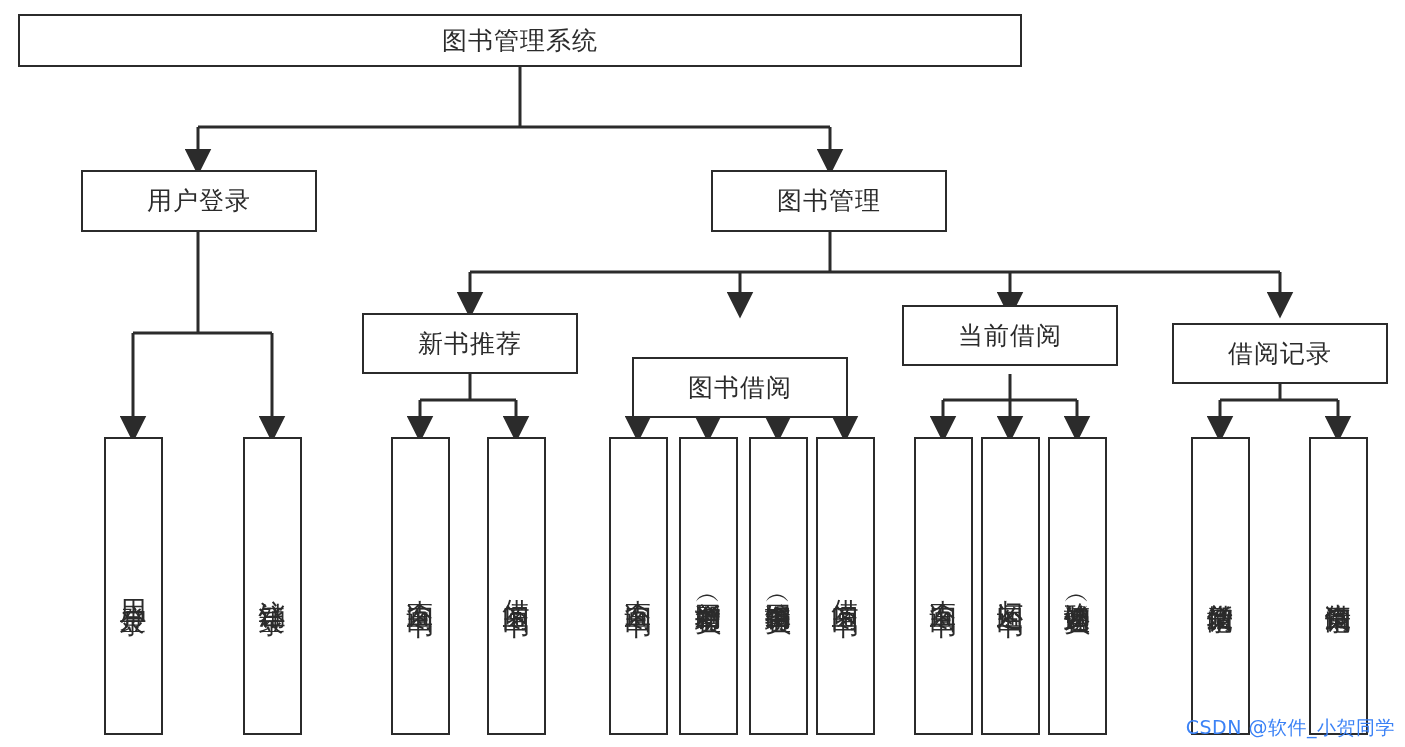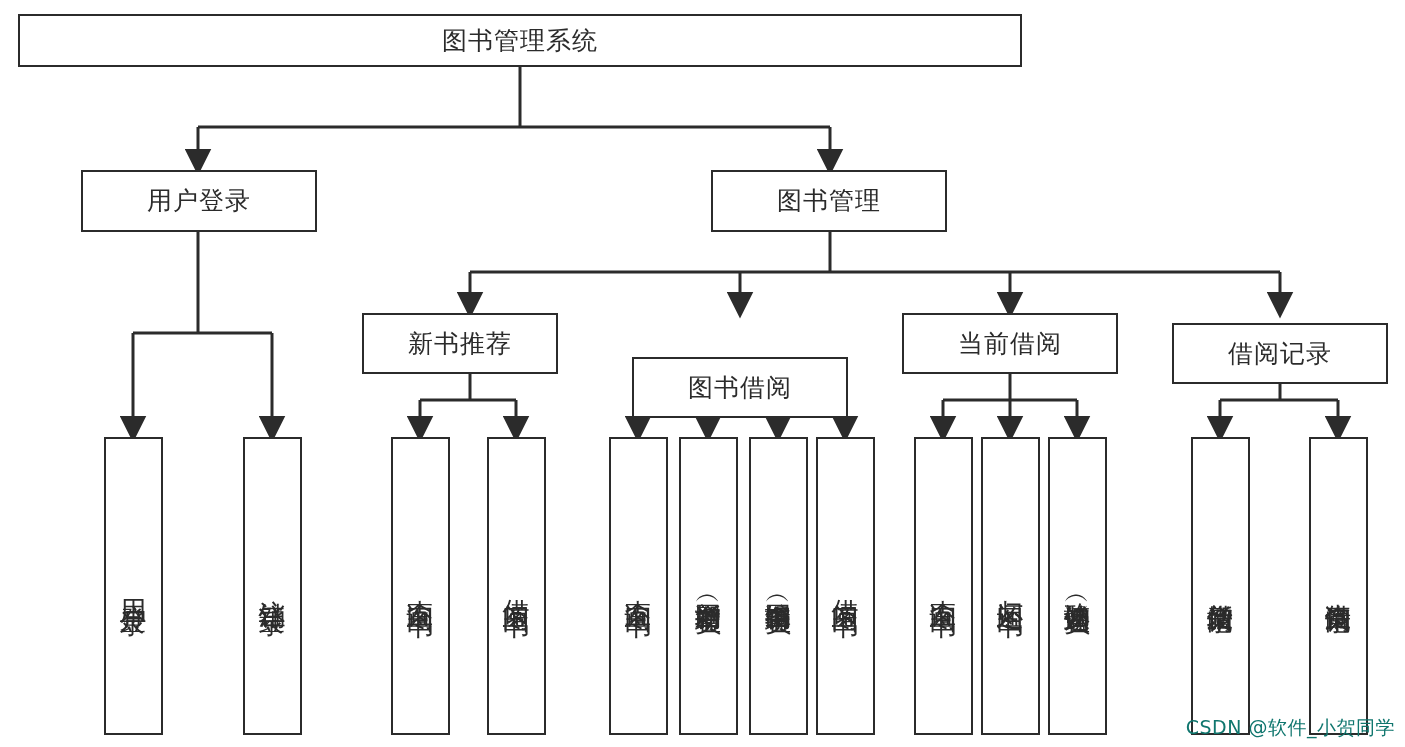--- a/index.html
+++ b/index.html
@@ -65,21 +65,21 @@
   }
   .node.vert.tall .node-label {
     font-size: 26px;
     letter-spacing: 1px;
   }
   .watermark {
     position: absolute;
     right: 10px;
     bottom: 6px;
     font-size: 19px;
-    color: #0f766e;
+    color: #3b82f6;
     font-family: "DejaVu Sans", "Liberation Sans", sans-serif;
     letter-spacing: 0.5px;
     z-index: 5;
     white-space: nowrap;
     pointer-events: none;
   }
 </style>
 </head>
 <body>
 
@@ -141,27 +141,27 @@
     <span class="node-label">图书管理系统</span>
   </div>
 
   <div class="node horiz" style="left:81px; top:170px; width:236px; height:62px;">
     <span class="node-label">用户登录</span>
   </div>
   <div class="node horiz" style="left:711px; top:170px; width:236px; height:62px;align-items:center;">
     <span class="node-label">图书管理</span>
   </div>
 
-  <div class="node horiz" style="left:362px; top:313px; width:196px; height:61px;">
+  <div class="node horiz" style="left:362px; top:313px; width:216px; height:61px;">
     <span class="node-label">新书推荐</span>
   </div>
   <div class="node horiz" style="left:632px; top:313px; width:216px; height:61px;margin-top:44px;">
     <span class="node-label">图书借阅</span>
   </div>
-  <div class="node horiz" style="left:902px; top:313px; width:216px; height:61px;">
+  <div class="node horiz" style="left:902px; top:305px; width:216px; height:61px;">
     <span class="node-label">当前借阅</span>
   </div>
   <div class="node horiz" style="left:1172px; top:313px; width:216px; height:61px;margin-top:10px;">
     <span class="node-label">借阅记录</span>
   </div>
 
   <div class="node vert" style="left:104px; top:437px; width:59px; height:298px;">
     <span class="node-label">用户登录</span>
   </div>
   <div class="node vert" style="left:243px; top:437px; width:59px; height:298px;">

